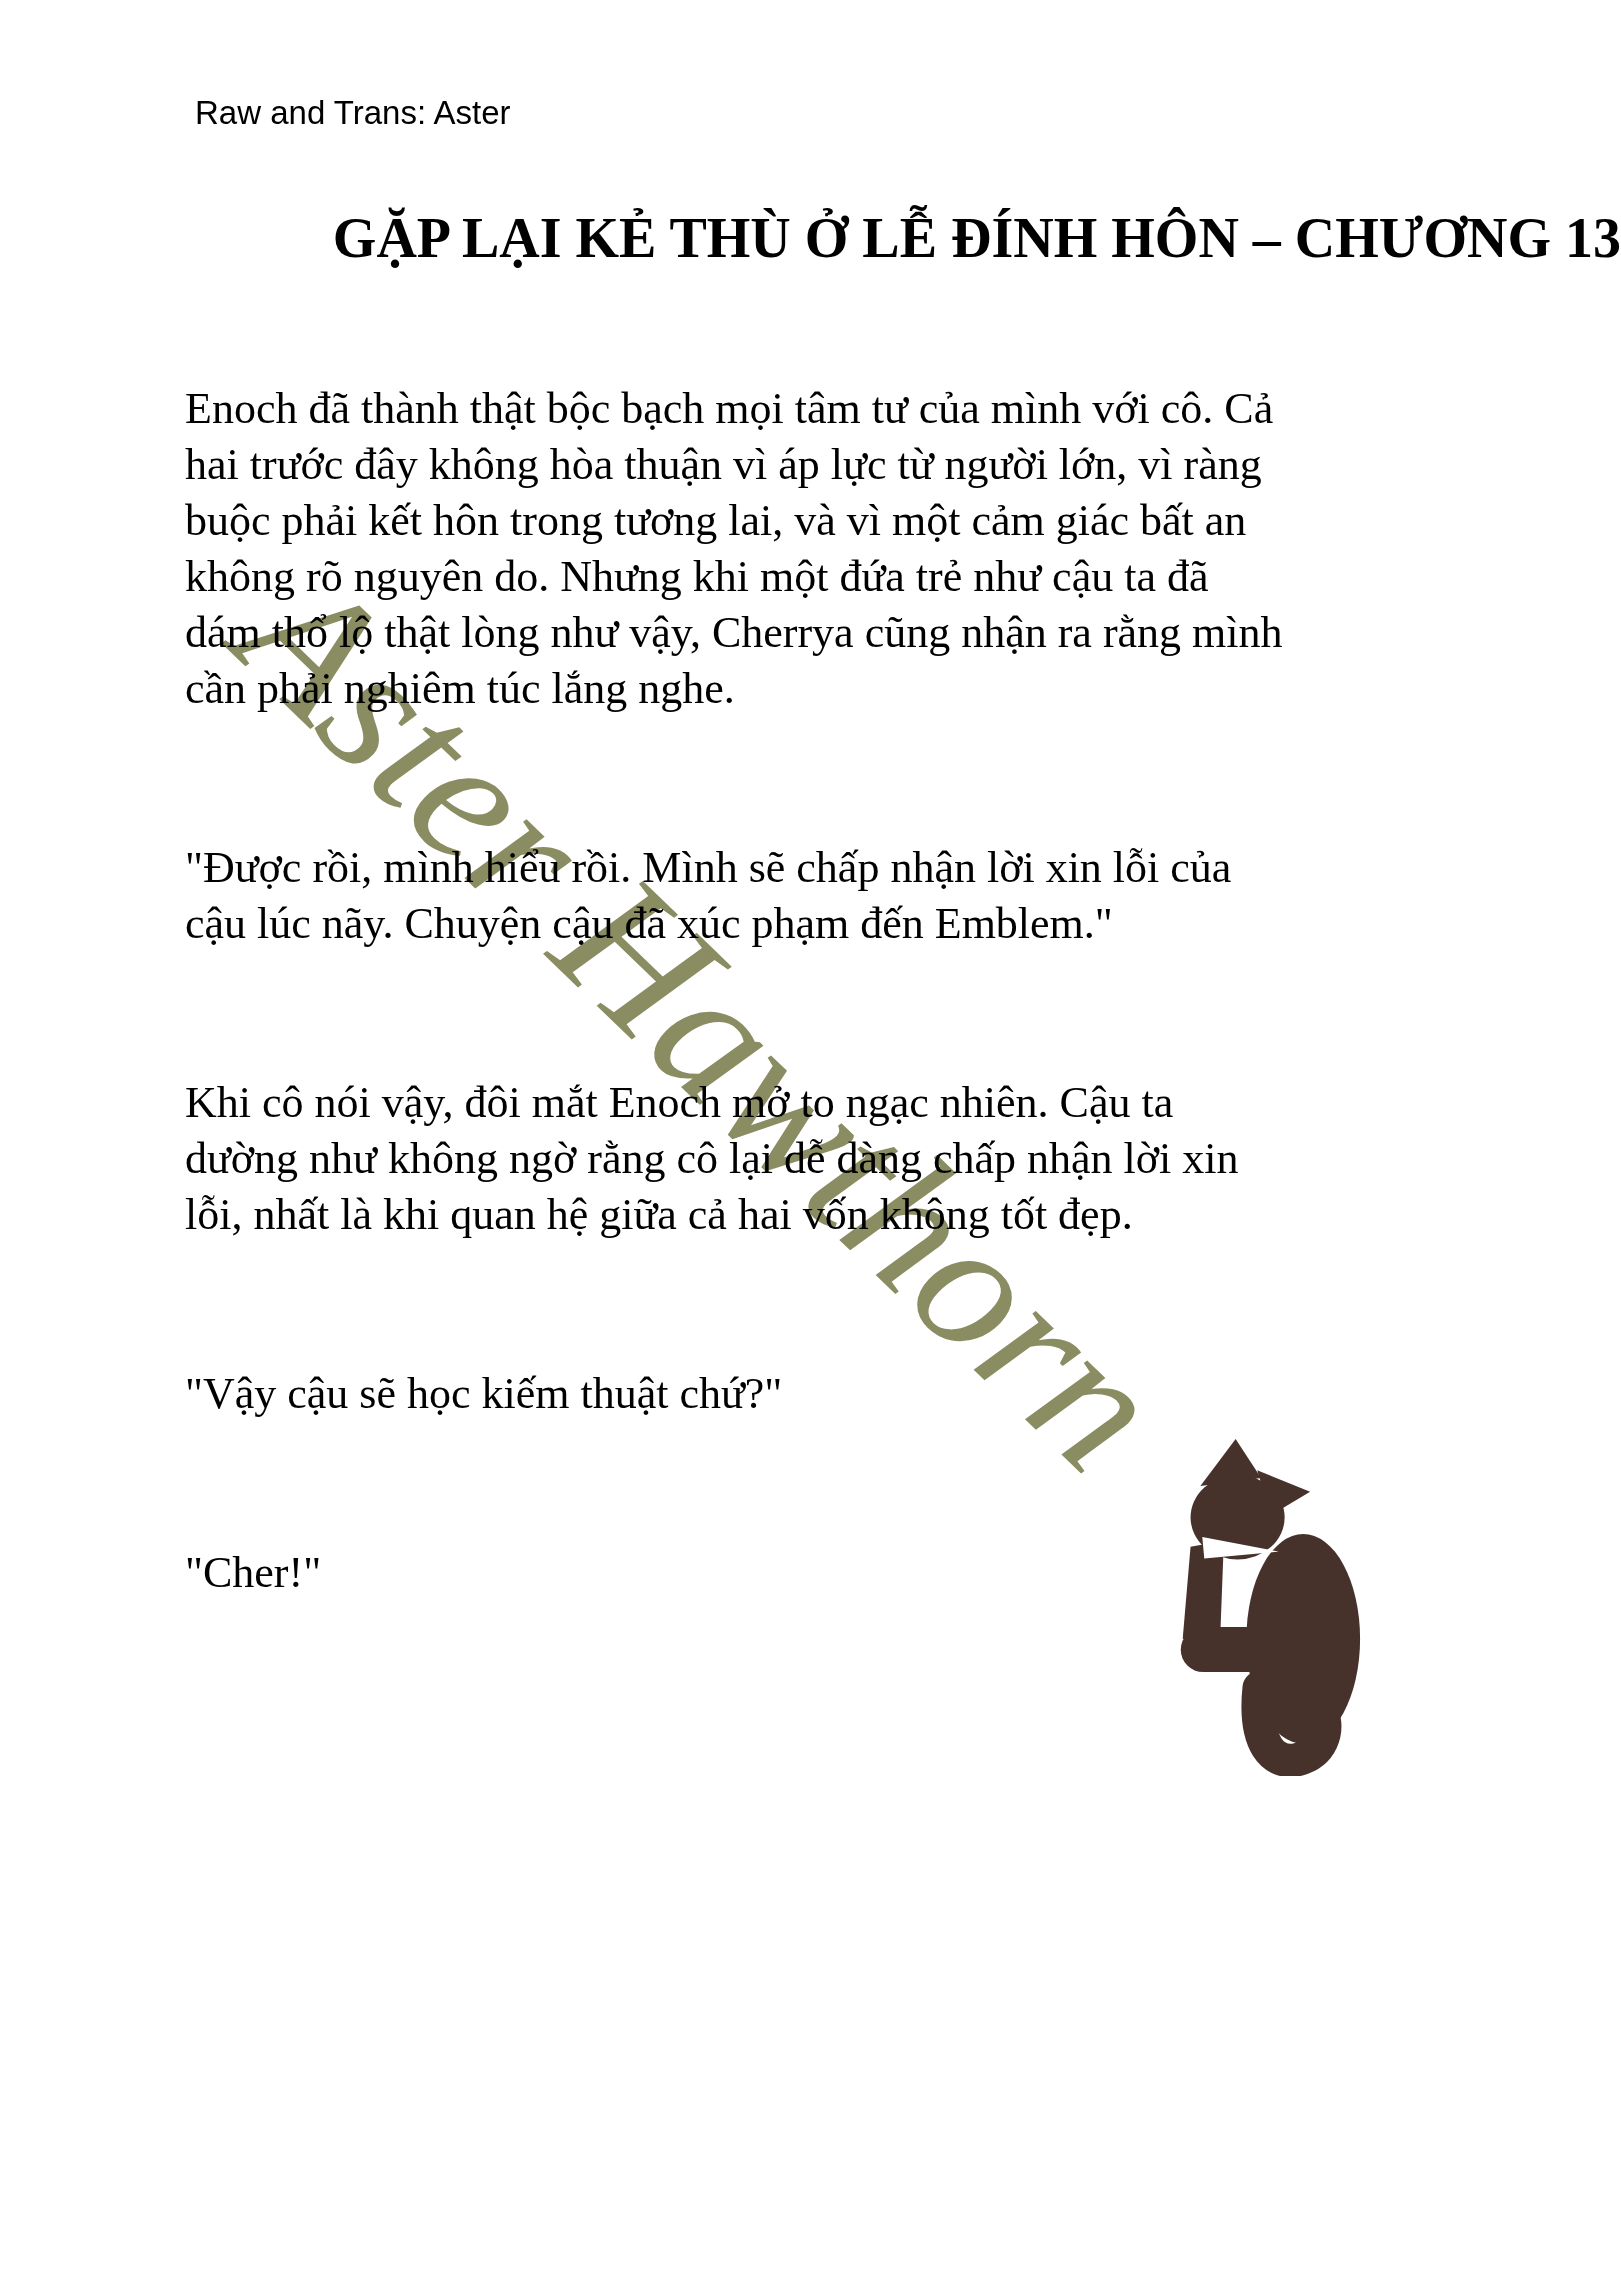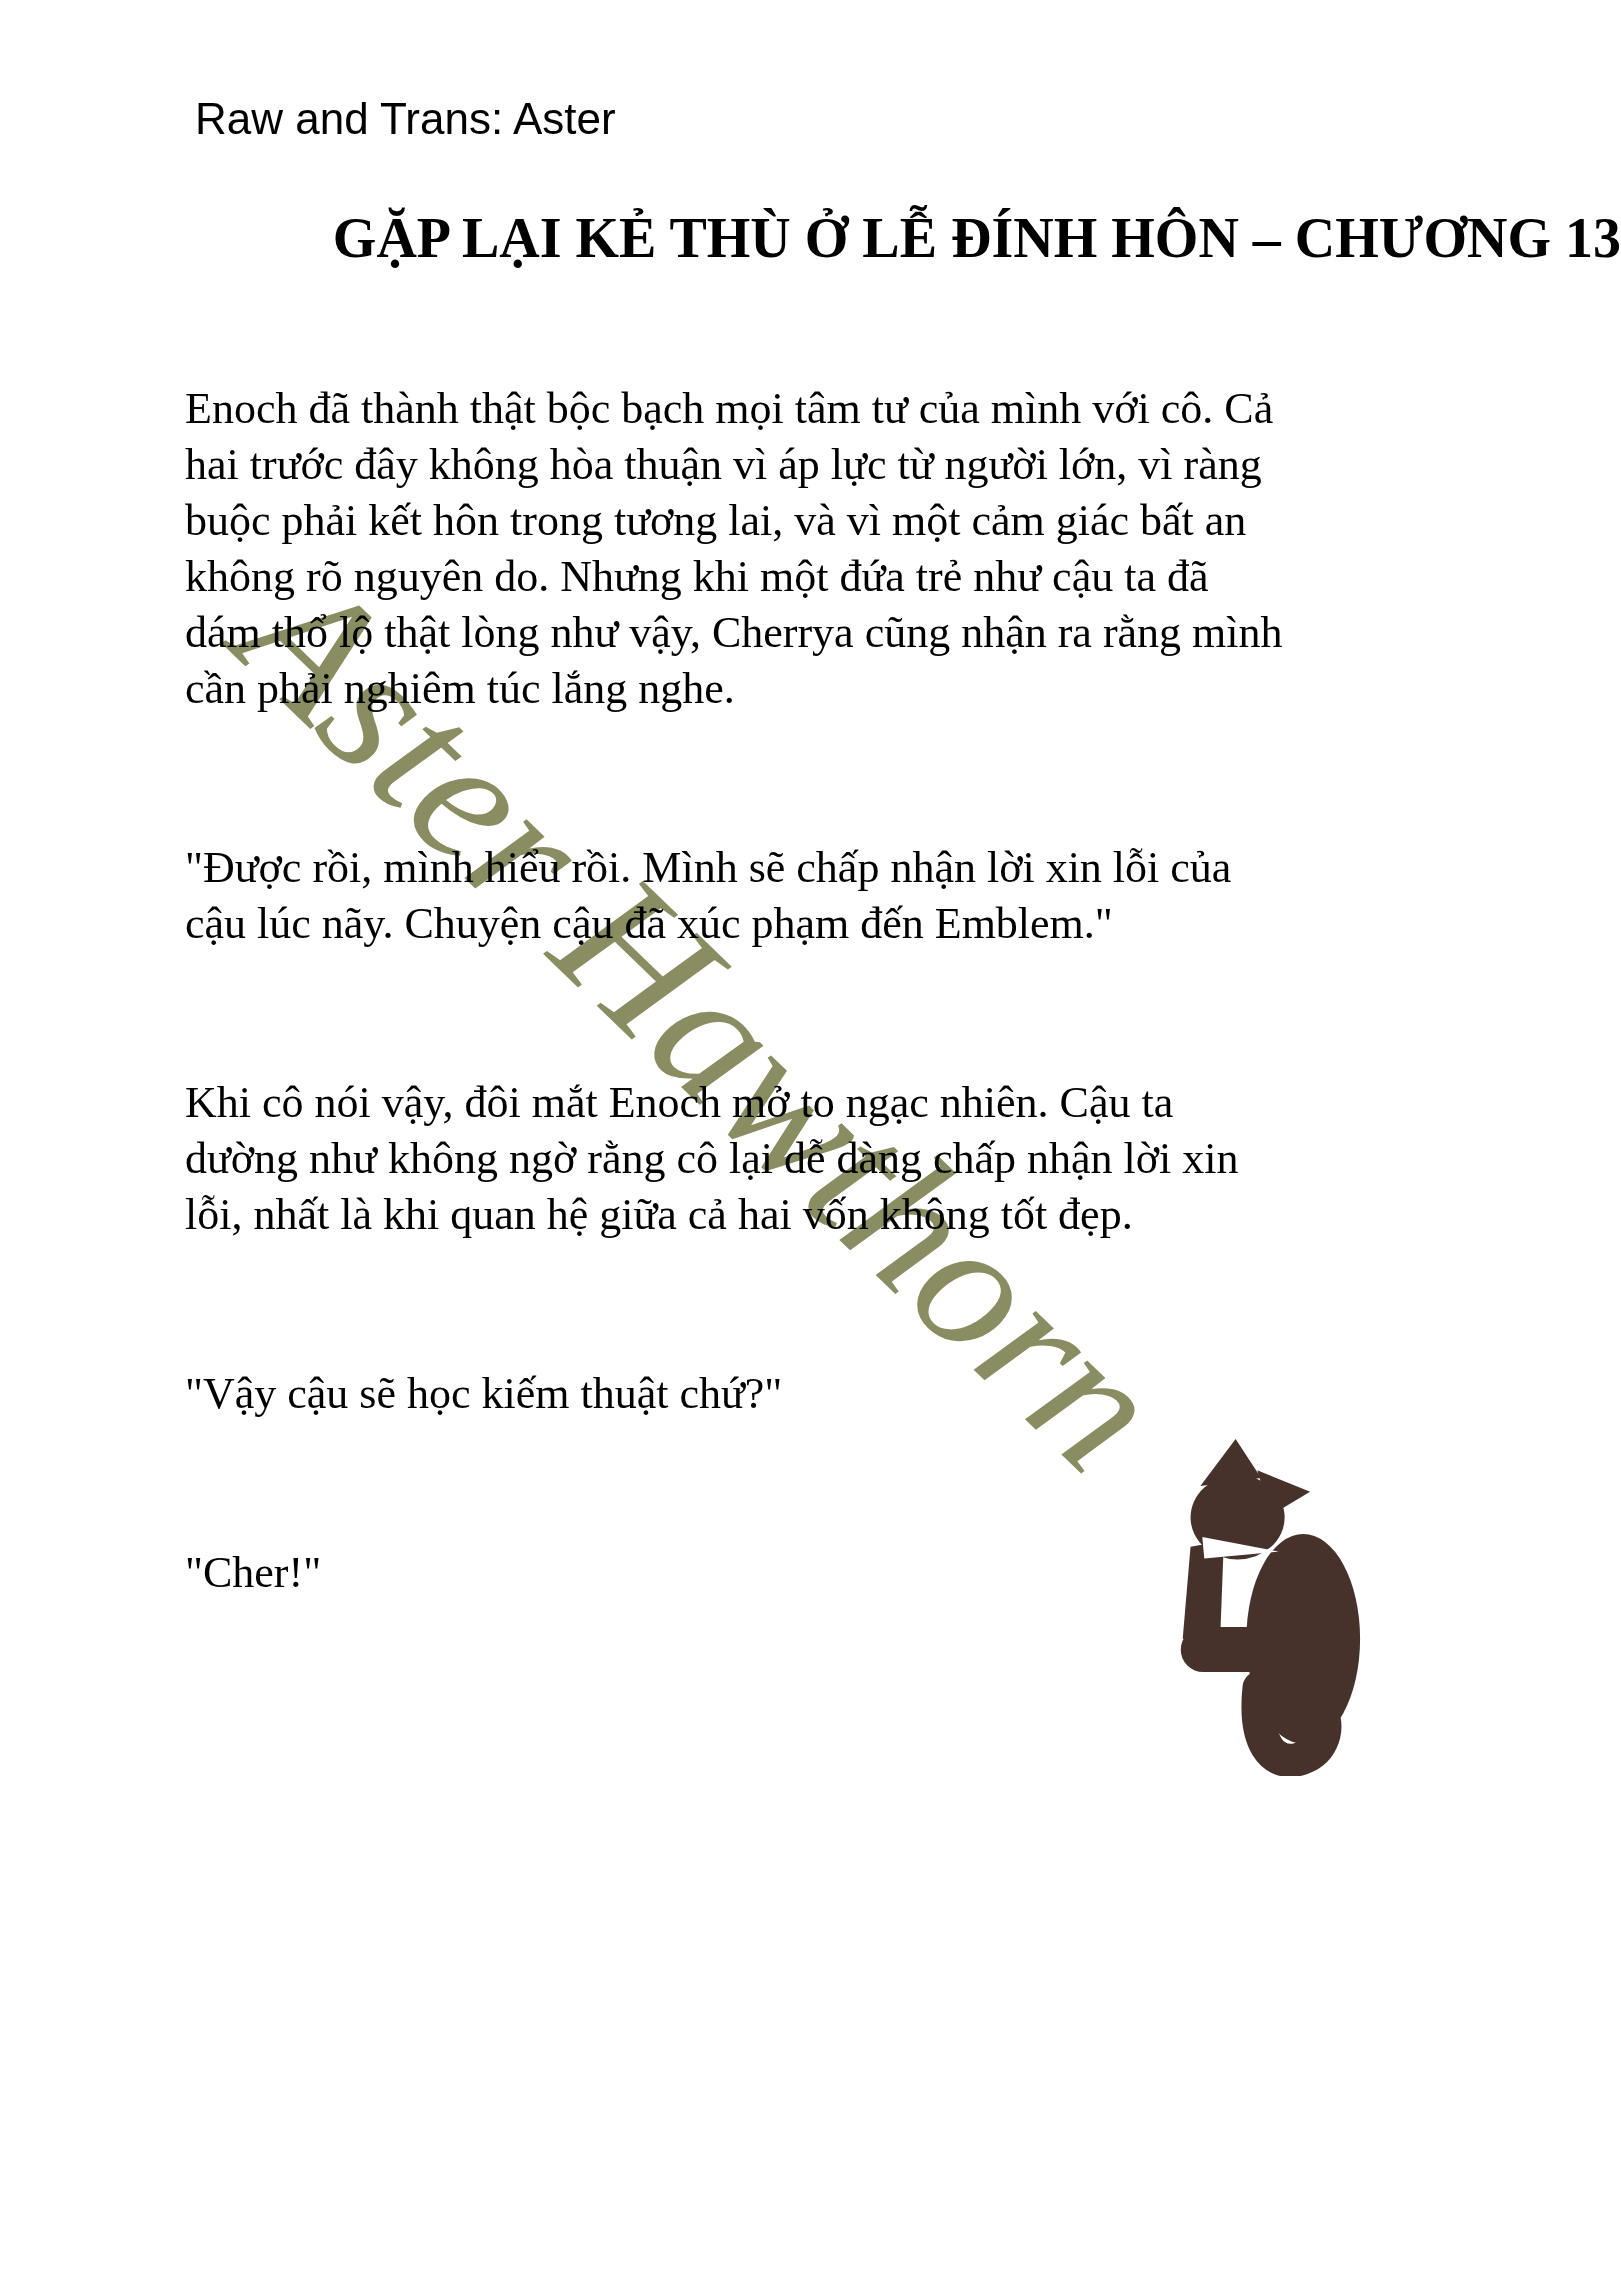--- a/index.html
+++ b/index.html
@@ -18,21 +18,21 @@
   .watermark{
     position:absolute;left:337px;top:538px;
     transform:rotate(44deg);transform-origin:0 0;
     font-style:italic;font-size:186px;line-height:1;white-space:nowrap;
     color:var(--wm-color);z-index:1;
   }
   .cat{position:absolute;left:1161px;top:1433px;width:211px;height:343px;z-index:2;}
   .credit{
     position:absolute;left:195px;top:93px;z-index:3;
     font-family:"Liberation Sans","DejaVu Sans",sans-serif;
-    font-size:44px;line-height:1.2;
+    font-size:33px;line-height:1.2;
   }
   .title{
     position:absolute;left:0;top:206px;width:100%;margin:0;z-index:3;
     text-align:right;font-weight:bold;font-size:56px;line-height:1.15;
   }
   .body-text{position:absolute;left:185px;top:381px;width:1343px;z-index:3;}
   .body-text p{
     margin:0 0 123px 0;
     font-size:44px;line-height:56px;
     white-space:pre-line;

